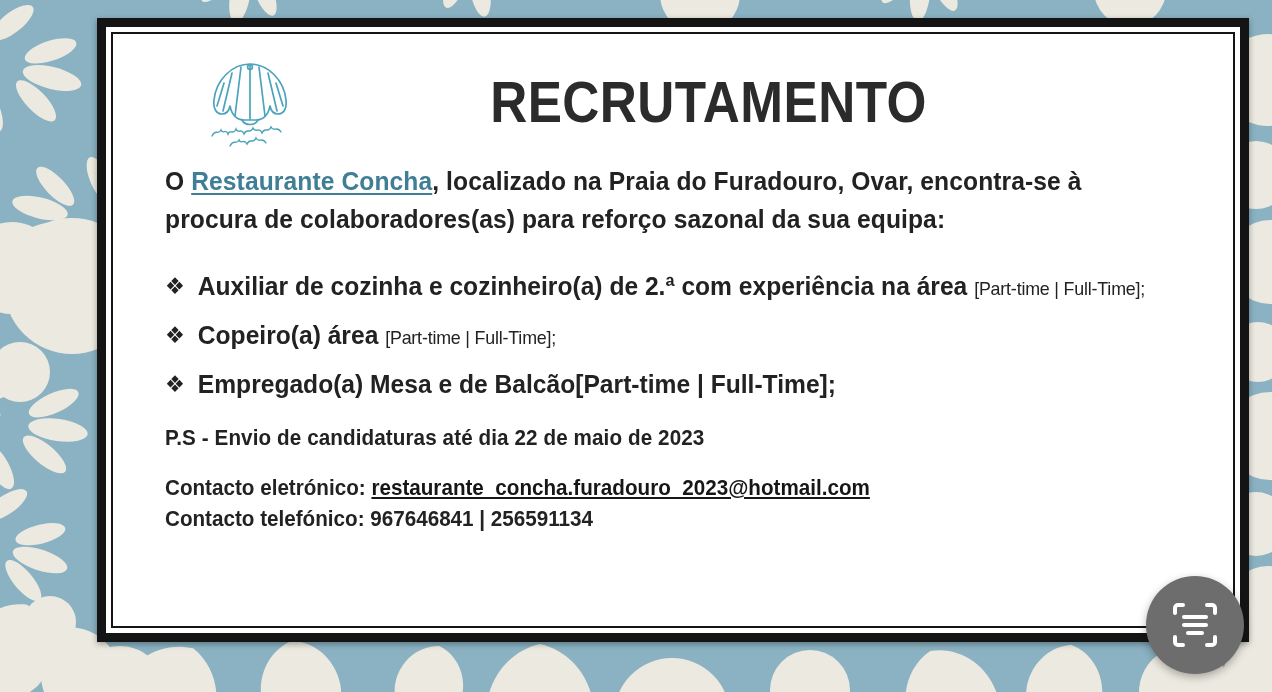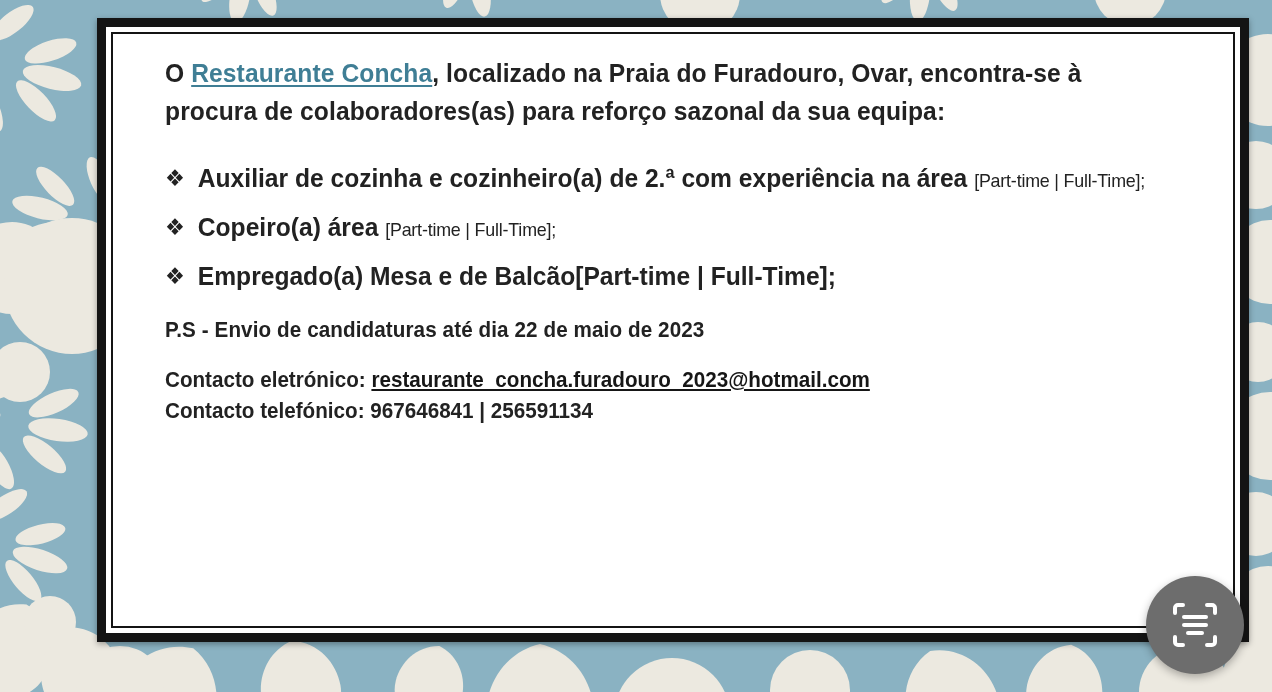--- a/index.html
+++ b/index.html
@@ -197,20 +197,54 @@
       <circle cx="1185" cy="692" r="46" fill="#ece9e0"></circle>
       <use href="#drop" transform="translate(1262,684) rotate(-18) scale(1.05)"></use>
       <circle cx="120" cy="690" r="44" fill="#ece9e0"></circle>
     </g>
   </svg>
 </div>
 
 <div id="poster-card">
   <div id="poster-inner">
 
+    <div class="header-row">
+
+      <div class="logo-wrap">
+        <svg class="brand-logo" width="96" height="92" viewBox="0 0 96 92" xmlns="http://www.w3.org/2000/svg">
+          <g fill="none" stroke="#4ca3bb" stroke-width="1.7" stroke-linecap="round" stroke-linejoin="round">
+
+            <path d="M48 8 C30 8 14 24 12 44 C11 52 14 58 20 58 C24 58 27 55 28 50
+                     C30 60 36 64 42 64 L54 64 C60 64 66 60 68 50
+                     C69 55 72 58 76 58 C82 58 85 52 84 44 C82 24 66 8 48 8 Z"></path>
+
+            <path d="M48 9 L48 63"></path>
+            <path d="M39 11 L33 60"></path>
+            <path d="M57 11 L63 60"></path>
+            <path d="M30 17 L21 55"></path>
+            <path d="M66 17 L75 55"></path>
+            <path d="M22 27 L15 50"></path>
+            <path d="M74 27 L81 50"></path>
+
+            <path d="M40 64 C43 70 53 70 56 64"></path>
+            <circle cx="48" cy="11" r="2.4"></circle>
+          </g>
+
+          <g fill="none" stroke="#4ca3bb" stroke-width="1.4" stroke-linecap="round">
+            <path d="M10 80 C14 72 16 80 19 74 C21 79 24 72 26 78 C28 72 31 80 34 73
+                     C36 79 39 71 42 78 C45 71 48 79 51 72 C54 78 57 70 60 77
+                     C63 70 66 78 69 71 C72 77 75 69 79 76"></path>
+            <path d="M28 90 C32 82 34 90 37 84 C39 89 42 82 45 88 C48 81 51 89 54 82
+                     C57 88 60 80 64 87"></path>
+          </g>
+        </svg>
+      </div>
+
+      <div class="poster-title">RECRUTAMENTO</div>
+    </div>
 
     <div class="body-text intro">
       <span>O </span><a class="link-teal" href="#">Restaurante Concha</a><span>, localizado na Praia do Furadouro, Ovar, encontra-se à procura de colaboradores(as) para reforço sazonal da sua equipa:</span>
     </div>
 
     <div class="bullet-list">
 
       <div class="bullet-item body-text">
         <span class="bullet-glyph">❖</span>
         <span class="bullet-body"><span>Auxiliar de cozinha e cozinheiro(a) de 2.ª com experiência na área </span><span class="tag-small">[Part-time | Full-Time];</span></span>

